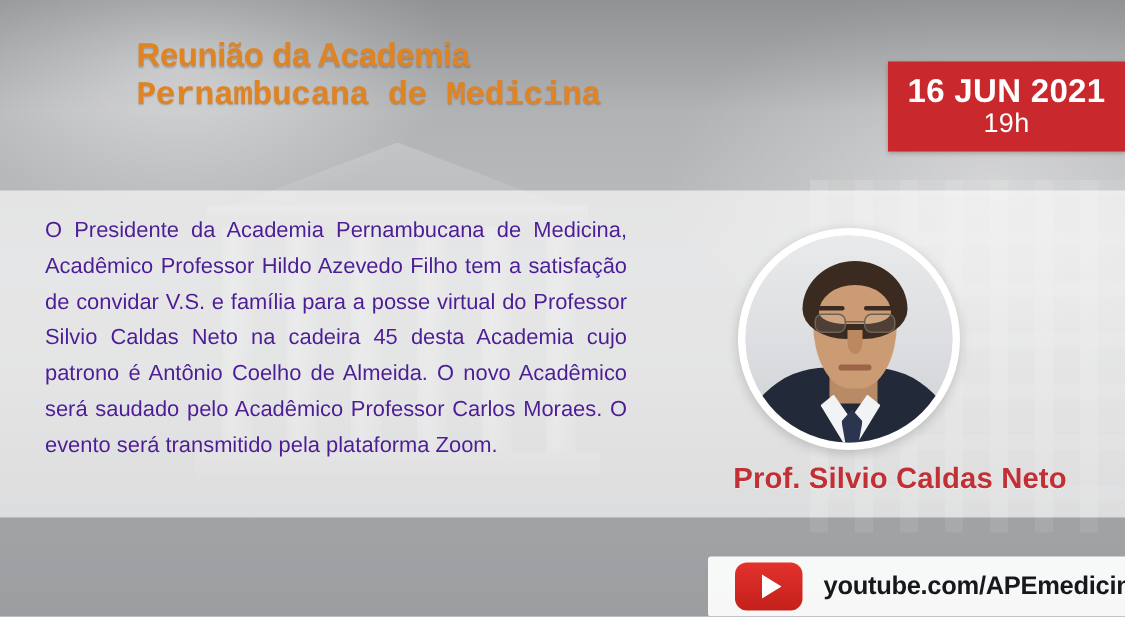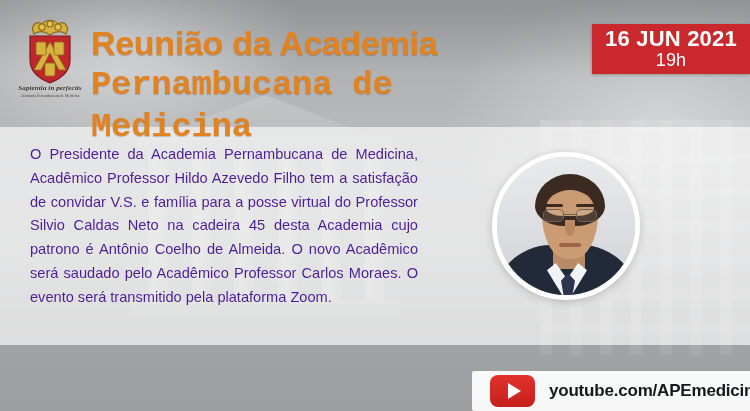--- a/index.html
+++ b/index.html
@@ -86,28 +86,28 @@
   }
   .crest-sub {
     position:absolute; left:0; top:78px; width:72px; text-align:center;
     font-family:"Liberation Serif", serif;
     font-size:3.6px; color:#4a3b32; letter-spacing:.1px;
   }
 
   .title {
     position:absolute; left:91px; top:23px; width:480px;
     color:#e08323;
-    font-size:34px; font-weight:700; line-height:1.23;
+    font-size:22px; font-weight:700; line-height:1.23;
     letter-spacing:-.3px;
     text-shadow:0 1px 1px rgba(60,45,30,.25);
   }
   .title .l2 { display:block;font-family:Liberation Mono, monospace; }
 
   .date-badge {
-    position:absolute; right:0; top:24px; width:158px; height:50px;
+    position:absolute; right:0; top:41px; width:158px; height:60px;
     background:#c9282d;
     color:#ffffff; text-align:right;
     display:flex; flex-direction:column; align-items:center; justify-content:center;
     line-height:1.04;
     box-shadow:0 1px 3px rgba(0,0,0,.25);
   }
   .date-badge .d1 { font-size:22px; font-weight:700; letter-spacing:.2px; }
   .date-badge .d2 { font-size:18px; font-weight:400; letter-spacing:.2px; }
 
   
@@ -249,37 +249,20 @@
     </div>
     <div class="facade2"></div>
     <div class="bg-vign"></div>
   </div>
 
   <div class="panel"></div>
   <div class="panel-bottom"></div>
 
   <div class="header">
 
-    <div class="crest">
-      <svg class="crest-svg" width="72" height="70" viewBox="0 0 72 70">
-        <g stroke="#8a6a1f" stroke-width="1.2" fill="#d8b23f">
-          <path d="M20 18 C16 10 22 4 28 8 C32 3 40 3 44 8 C50 4 56 10 52 18 C46 14 40 16 36 19 C32 16 26 14 20 18 Z"></path>
-          <circle cx="28" cy="11" r="3.2" fill="#e2c356"></circle>
-          <circle cx="44" cy="11" r="3.2" fill="#e2c356"></circle>
-          <circle cx="36" cy="8" r="3.0" fill="#e2c356"></circle>
-        </g>
-        <path d="M16 20 H56 V44 C56 56 46 63 36 67 C26 63 16 56 16 44 Z" fill="#c0272d" stroke="#7c1a1e" stroke-width="1.2"></path>
-        <path d="M36 26 L52 54 L45 54 L36 37 L27 54 L20 54 Z" fill="#d8b23f" stroke="#8a6a1f" stroke-width=".8"></path>
-        <rect x="22" y="26" width="10" height="13" rx="1.5" fill="#d8b23f" stroke="#8a6a1f" stroke-width=".8"></rect>
-        <rect x="40" y="26" width="10" height="13" rx="1.5" fill="#d8b23f" stroke="#8a6a1f" stroke-width=".8"></rect>
-        <rect x="31" y="47" width="10" height="13" rx="1.5" fill="#d8b23f" stroke="#8a6a1f" stroke-width=".8"></rect>
-      </svg>
-      <div class="crest-motto">Sapientia in perfectis</div>
-      <div class="crest-sub">Academia Pernambucana de Medicina</div>
-    </div>
 
     <div class="title">
       <span class="l1">Reunião da Academia</span>
       <span class="l2">Pernambucana de Medicina</span>
     </div>
 
     <div class="date-badge">
       <span class="d1">16 JUN 2021</span>
       <span class="d2">19h</span>
     </div>
@@ -302,20 +285,21 @@
           <b></b>
           <i class="r"></i>
         </div>
       <div class="nose"></div>
       <div class="mouth"></div>
       <div class="shirt"></div>
       <div class="tie"></div>
     </div>
   </div>
 
+  <div class="speaker">Prof. Silvio Caldas Neto</div>
 
   <div class="yt-bar">
     <span class="yt-icon">
         <span class="tri"></span>
       </span>
     <span class="yt-text">youtube.com/APEmedicina</span>
   </div>
 
 </div>
 

